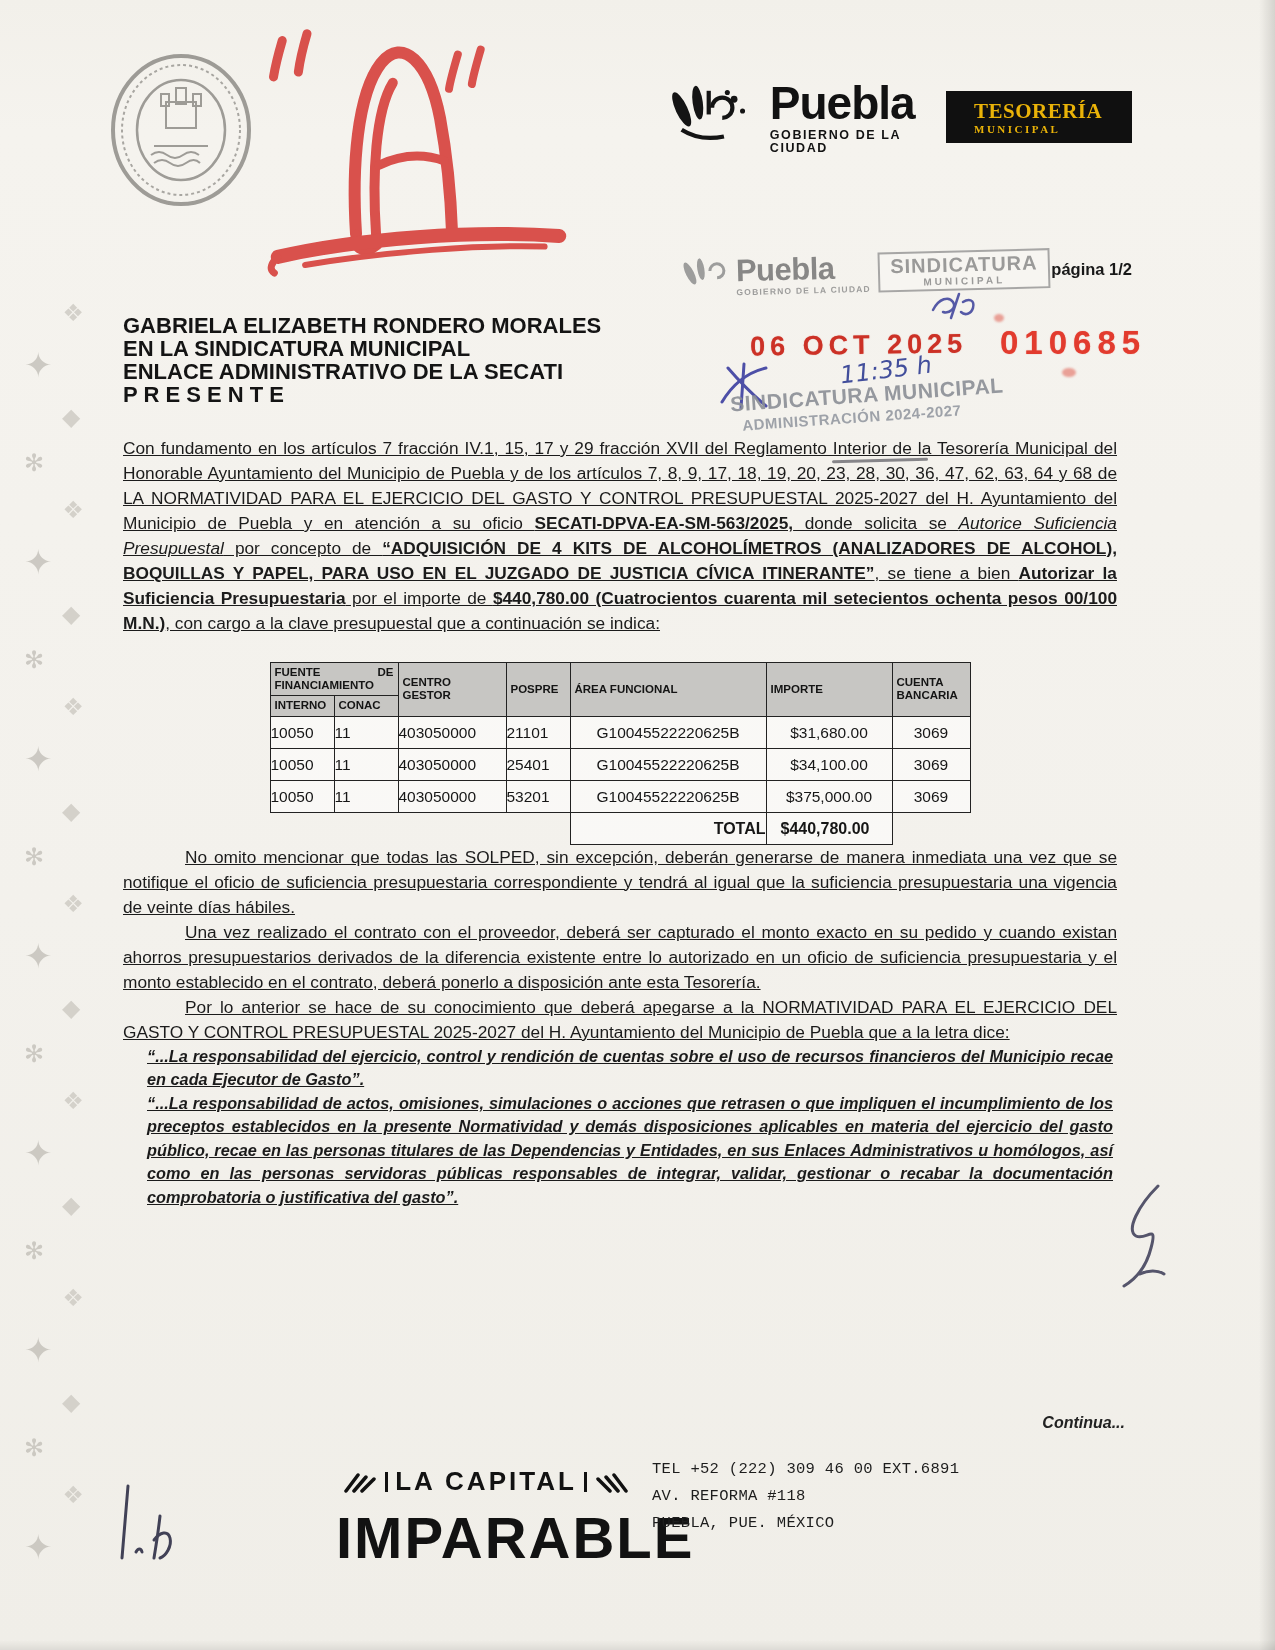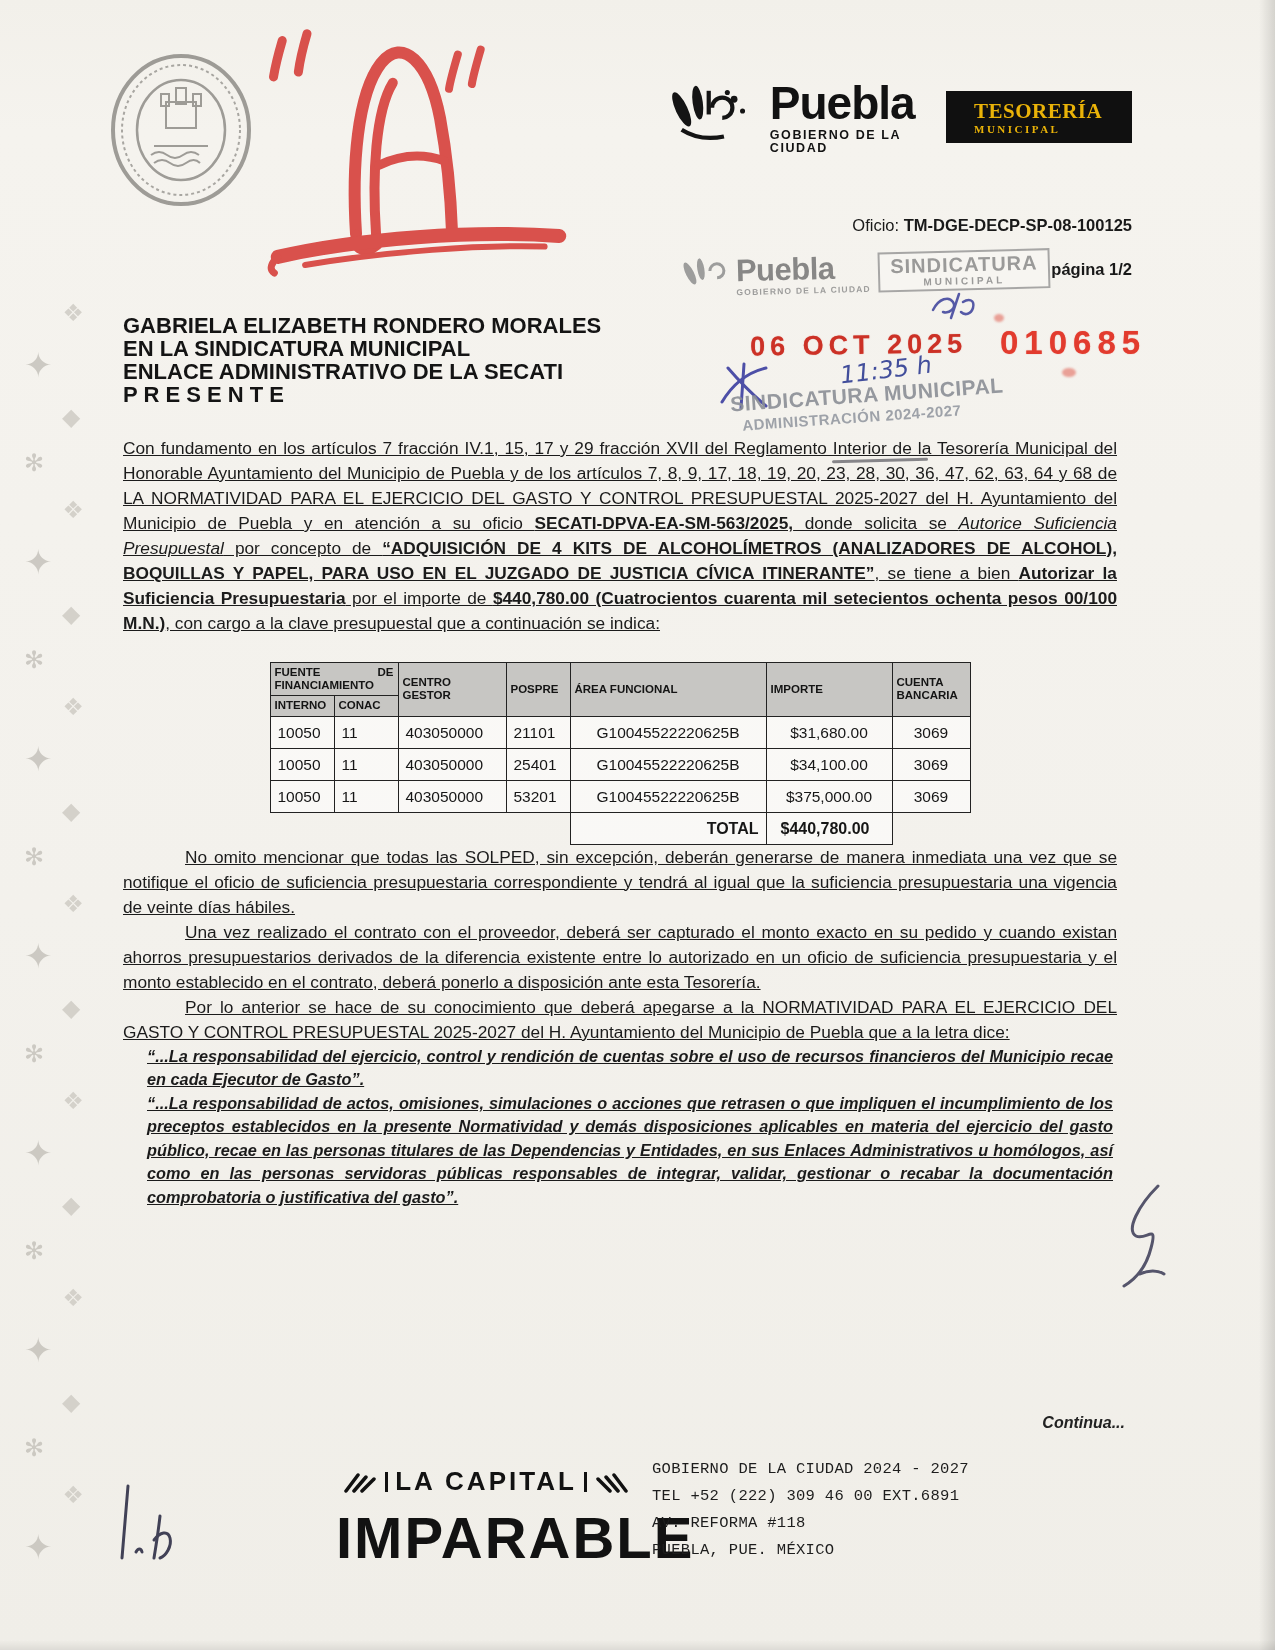--- a/index.html
+++ b/index.html
@@ -86,21 +86,21 @@
   .quote{font-style:italic;font-weight:700;font-size:16.3px;line-height:23.5px;
     padding-left:24px;padding-right:4px;}
   .q1{margin-top:14px;}
   .q2{margin-top:20px;}
 
   
   .table-wrap{margin-top:26px;}
   .clave-table{border-collapse:collapse;margin:0 auto;}
   .clave-table th{background:#c7c6c3;border:1.6px solid #222;font-size:11.5px;font-weight:800;
     padding:3px 4px;line-height:1.15;color:#141414;}
-  .clave-table td{border:1.6px solid #222;font-size:15.5px;padding:3px 7px;background:rgba(255,255,255,.5);color:#161616;}
+  .clave-table td{border:1.6px solid #222;font-size:15.5px;padding:3px 0;background:rgba(255,255,255,.5);color:#161616;}
   .clave-table td.c0,.clave-table td.c1,.clave-table td.c2,.clave-table td.c3{text-align:left;}
   .clave-table td.c4{text-align:center;}
   .clave-table td.c5{text-align:center;}
   .clave-table td.c6{text-align:center;}
   .clave-table .total-row td{font-weight:800;font-size:16px;}
   .clave-table td.blank{border:none;background:transparent;}
   .clave-table td.total-label{text-align:right;}
   .clave-table td.total-value{text-align:left;padding-left:14px;}
 
   .continua{position:absolute;right:150px;top:1414px;font-size:16px;font-style:italic;font-weight:700;color:#222;}
@@ -200,21 +200,20 @@
     <div class="brand-words">
       <div class="brand-name">Puebla</div>
       <div class="brand-tagline">GOBIERNO DE LA CIUDAD</div>
     </div>
     <div class="dept-badge">
       <div class="dept-line1">TESORERÍA</div>
       <div class="dept-line2">MUNICIPAL</div>
     </div>
   </div>
 
-  <div class="oficio-line"><span>Oficio:</span> <b>TM-DGE-DECP-SP-08-100125</b></div>
   <div class="page-num">página 1/2</div>
 
   <div class="stamp-sindicatura">
     <svg width="52" height="40" viewBox="0 0 52 40">
       <g fill="#8a8883">
         <ellipse cx="14" cy="16" rx="4" ry="12" transform="rotate(-25 14 16)"></ellipse>
         <ellipse cx="25" cy="12" rx="3.5" ry="11" transform="rotate(-8 25 12)"></ellipse>
       </g>
       <path d="M34,14 a7,7 0 1,1 7,7" fill="none" stroke="#8a8883" stroke-width="3"></path>
     </svg>
@@ -369,19 +368,18 @@
           <path d="M2,20 L14,4"></path>
             <path d="M10,20 L22,6"></path>
             <path d="M18,20 L30,8"></path>
         </g>
       </svg>
     </div>
     <div class="imparable-text">IMPARABLE</div>
   </div>
 
   <div class="footer-contact">
-    <div>GOBIERNO DE LA CIUDAD 2024 - 2027</div>
     <div>TEL +52 (222) 309 46 00 EXT.6891</div>
     <div>AV. REFORMA #118</div>
     <div>PUEBLA, PUE. MÉXICO</div>
   </div>
 
 </div>
 
 </body></html>

